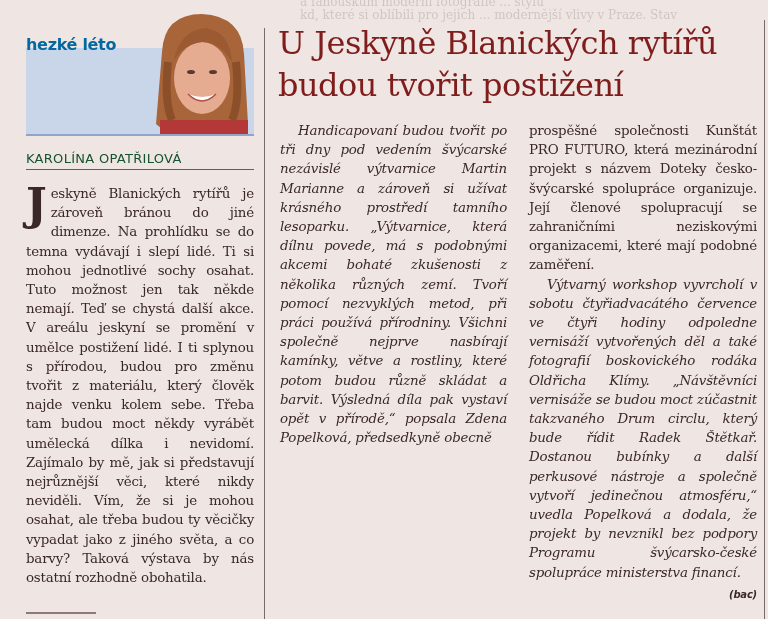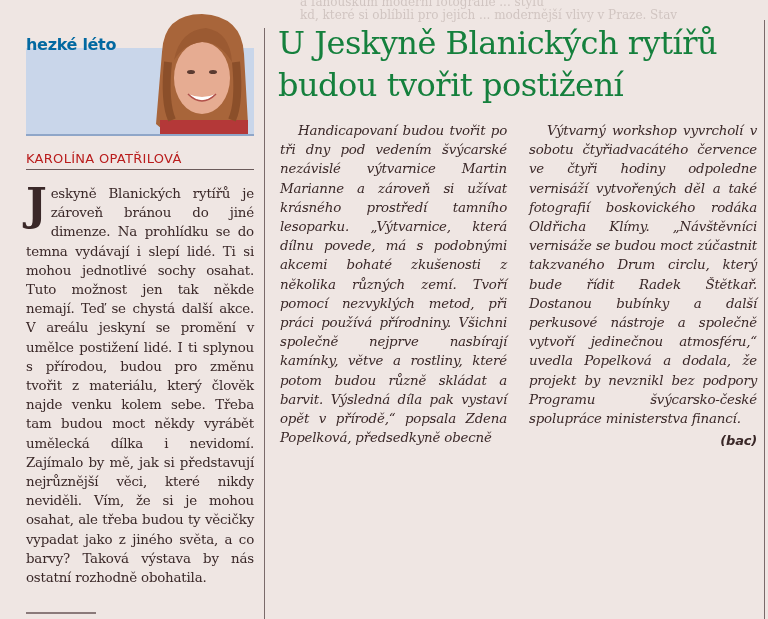--- a/index.html
+++ b/index.html
@@ -23,40 +23,40 @@
     position:absolute; left:26px; top:35px;
     font-family:"DejaVu Sans", sans-serif; font-weight:bold;
     font-size:16px; color:#0369a1; letter-spacing:-0.3px;
   }
   .photo {
     position:absolute; left:150px; top:12px; width:104px; height:122px;
     overflow:hidden;
   }
   .author {
     position:absolute; left:26px; top:151px; width:228px;
-    font-family:"DejaVu Sans", sans-serif; font-size:13px; color:#b91c1c;
+    font-family:"DejaVu Sans", sans-serif; font-size:13px; color:#14532d;
     letter-spacing:0.3px; padding-bottom:3px; border-bottom:1px solid #6a5a5a;
   }
   .vrule { position:absolute; width:1px; background:#7a6a6a; }
   .col {
     position:absolute; font-size:13.4px; line-height:19.2px;
     text-align:justify; color:#3a2828; letter-spacing:-0.2px;
   }
   .col p { margin:0; text-indent:0; }
   .col p.ind { text-indent:18px;font-style:italic; }
   .dropcap {
     float:left; font-size:44px; line-height:38px; font-weight:bold;
     margin:2px 4px 0 0; color:#3a2828;
   }
   .headline {
     position:absolute; left:278px; top:22px; width:480px;
-    font-size:32px; line-height:42px; color:#15803d; letter-spacing:-0.5px;
+    font-size:32px; line-height:42px; color:#7f1d1d; letter-spacing:-0.5px;
   }
   .dateline { font-weight:bold; font-style:italic; }
-  .sig { font-family:"DejaVu Sans", sans-serif; font-weight:bold; font-size:13px; float:right; margin-top:3px; }
+  .sig { font-family:"DejaVu Sans", sans-serif; font-weight:bold; font-size:10px; float:right; margin-top:3px; }
   .bottom-rule { position:absolute; left:26px; top:612px; width:70px; height:2px; background:#8a7a7a; }
 </style>
 </head>
 <body>
 
 <div class="bleed">
   <span style="left:300px;top:0;">a fanouškům moderní fotografie ... stylu</span>
   <span style="left:300px;top:13px;">kd, které si oblíbili pro jejich ... modernější vlivy v Praze. Stav</span>
 </div>
 
@@ -89,16 +89,17 @@
 <div class="vrule" style="left:264px; top:28px; height:591px;"></div>
 <div class="vrule" style="left:764px; top:20px; height:599px;"></div>
 
 <div class="headline">U Jeskyně Blanických rytířů budou tvořit postižení</div>
 
 <div class="col" style="left:280px; top:121px; width:227px;">
   <p class="ind">Handicapovaní budou tvořit po tři dny pod vedením švýcarské nezávislé výtvarnice Martin Marianne a zároveň si užívat krásného prostředí tamního lesoparku. „Výtvarnice, která dílnu povede, má s podobnými akcemi bohaté zkušenosti z několika různých zemí. Tvoří pomocí nezvyklých metod, při práci používá přírodniny. Všichni společně nejprve nasbírají kamínky, větve a rostliny, které potom budou různě skládat a barvit. Výsledná díla pak vystaví opět v přírodě,“ popsala Zdena Popelková, předsedkyně obecně</p>
 </div>
 
 <div class="col" style="left:529px; top:121px; width:228px;">
+  <p>prospěšné společnosti Kunštát PRO FUTURO, která mezinárodní projekt s názvem Doteky česko-švýcarské spolupráce organizuje. Její členové spolupracují se zahraničními neziskovými organizacemi, které mají podobné zaměření.</p>
   <p class="ind"><span>Výtvarný workshop vyvrcholí v sobotu čtyřiadvacátého července ve čtyři hodiny odpoledne vernisáží vytvořených děl a také fotografií boskovického rodáka Oldřicha Klímy. „Návštěvníci vernisáže se budou moct zúčastnit takzvaného Drum circlu, který bude řídit Radek Štětkař. Dostanou bubínky a další perkusové nástroje a společně vytvoří jedinečnou atmosféru,“ uvedla Popelková a dodala, že projekt by nevznikl bez podpory Programu švýcarsko-české spolupráce ministerstva financí.</span> <span class="sig">(bac)</span></p>
 </div>
 
 <div class="bottom-rule"></div>
 
 </body></html>

